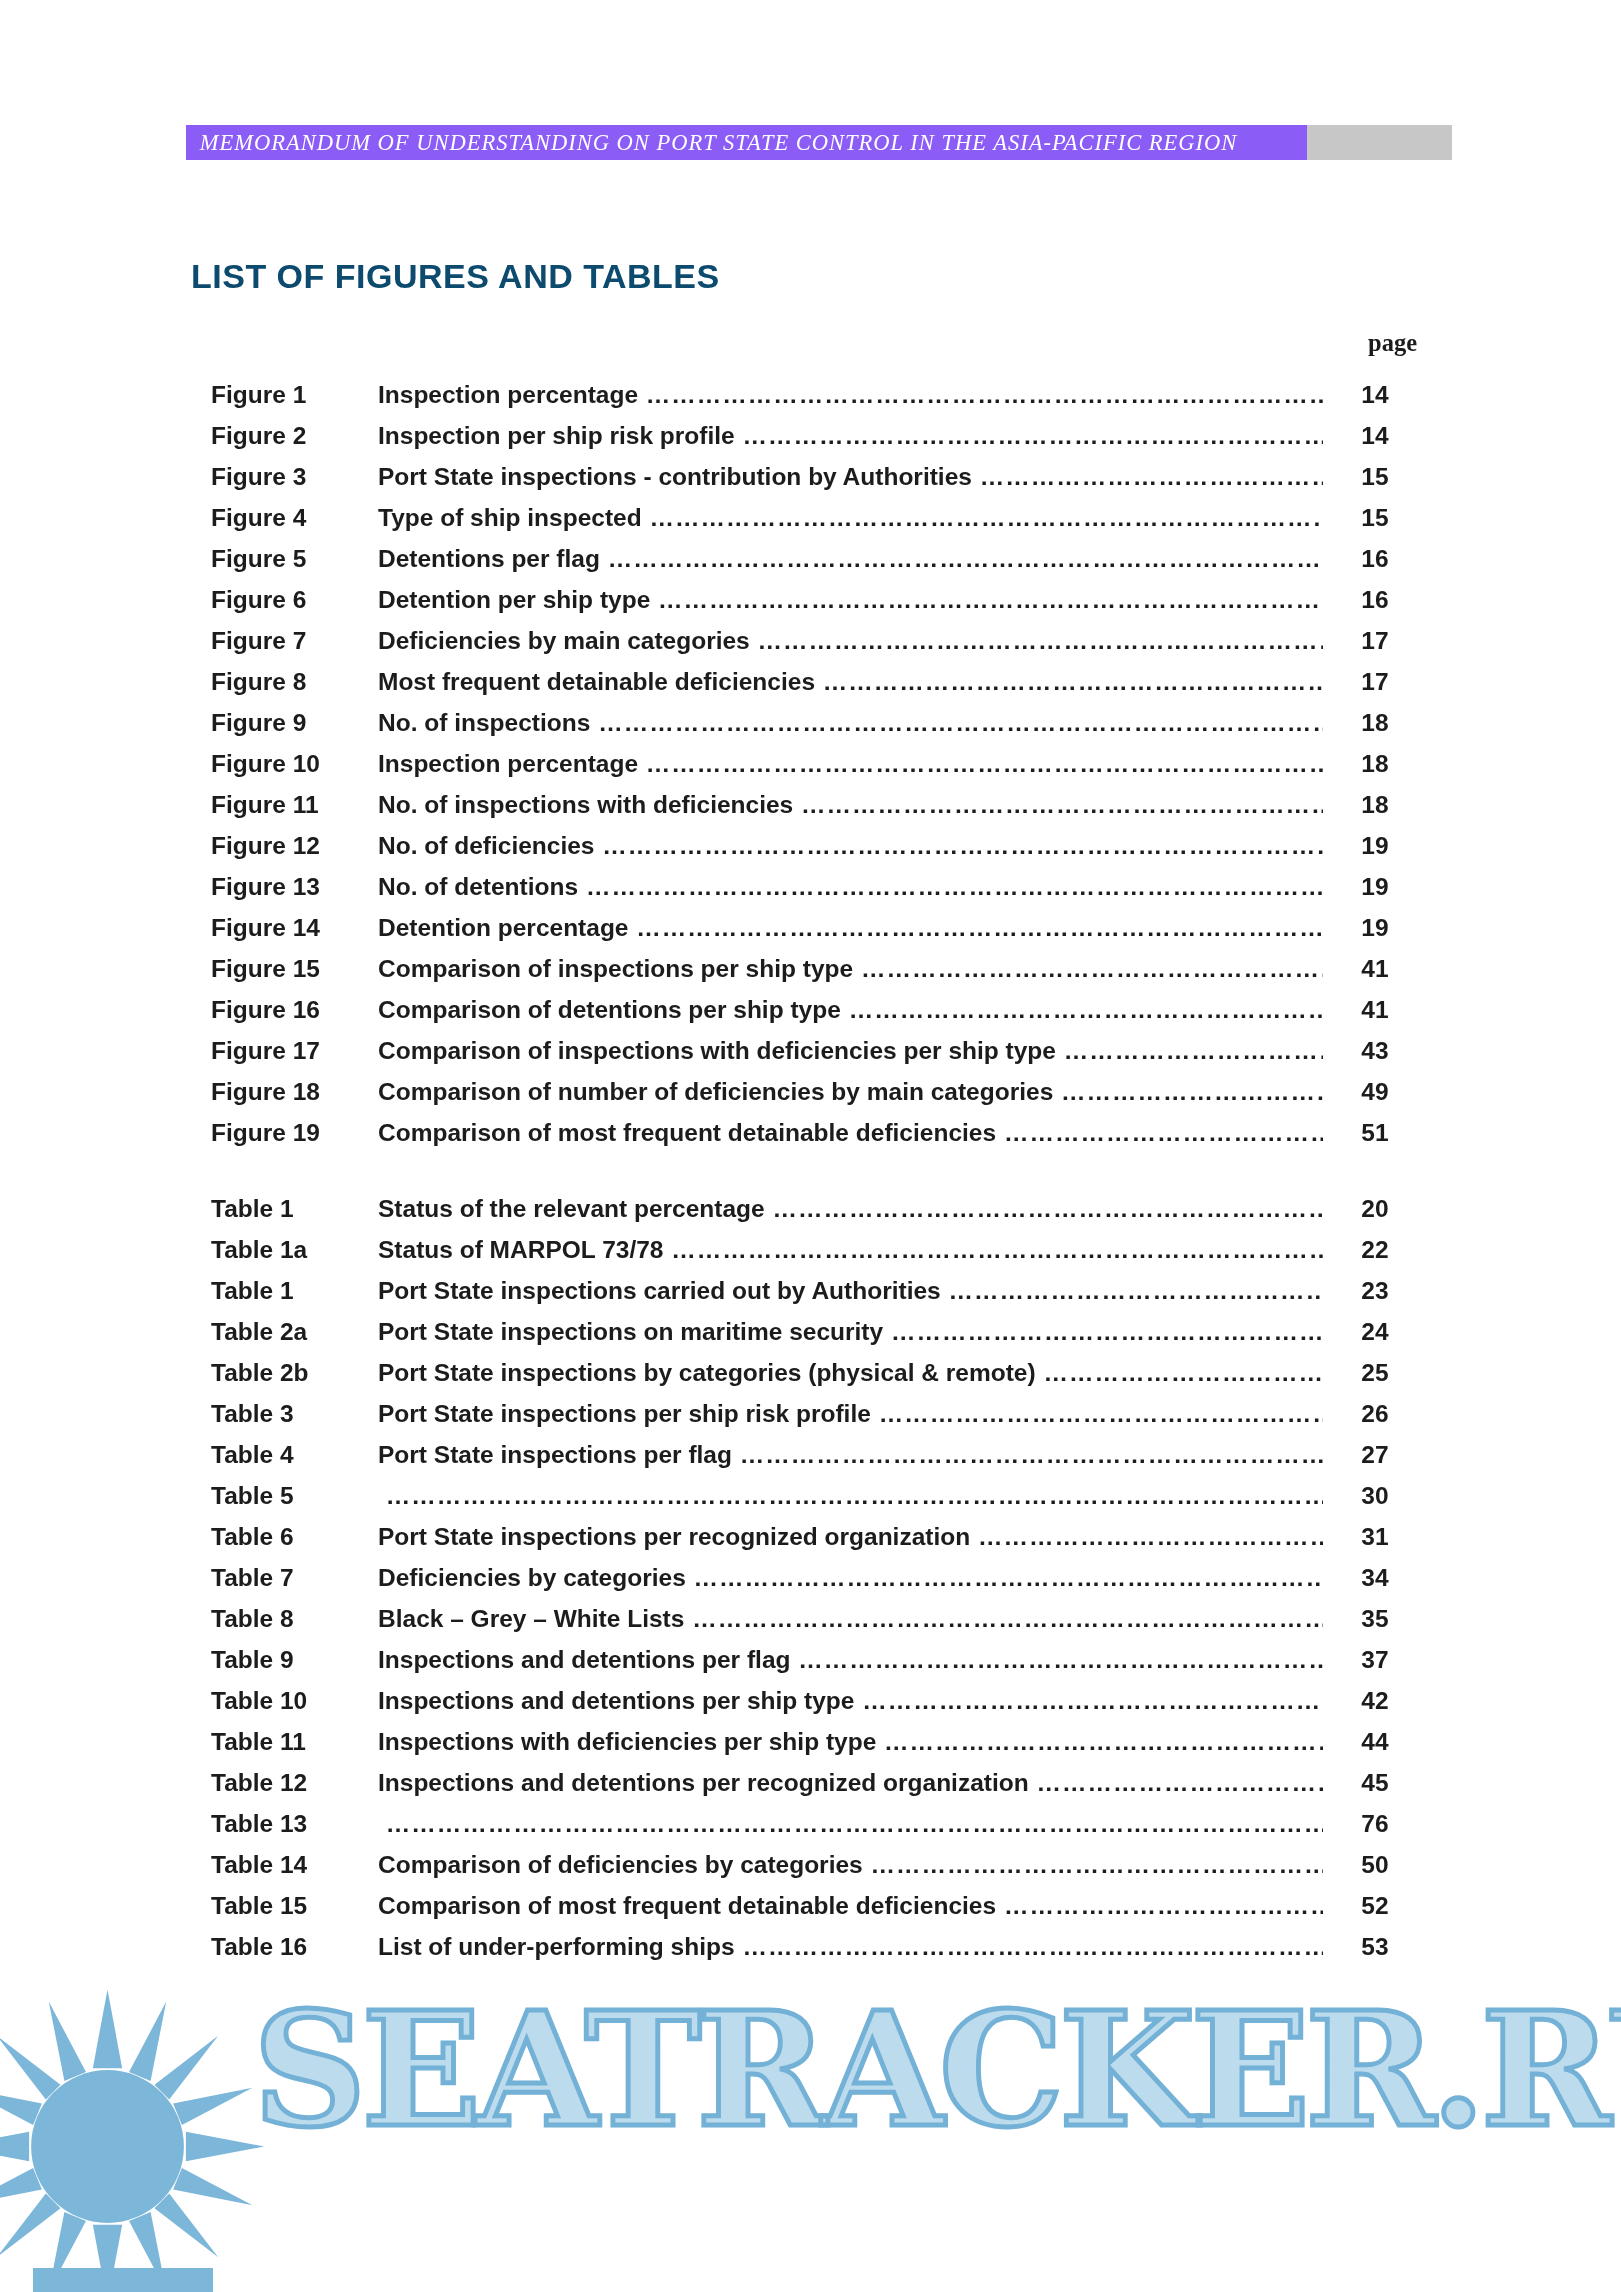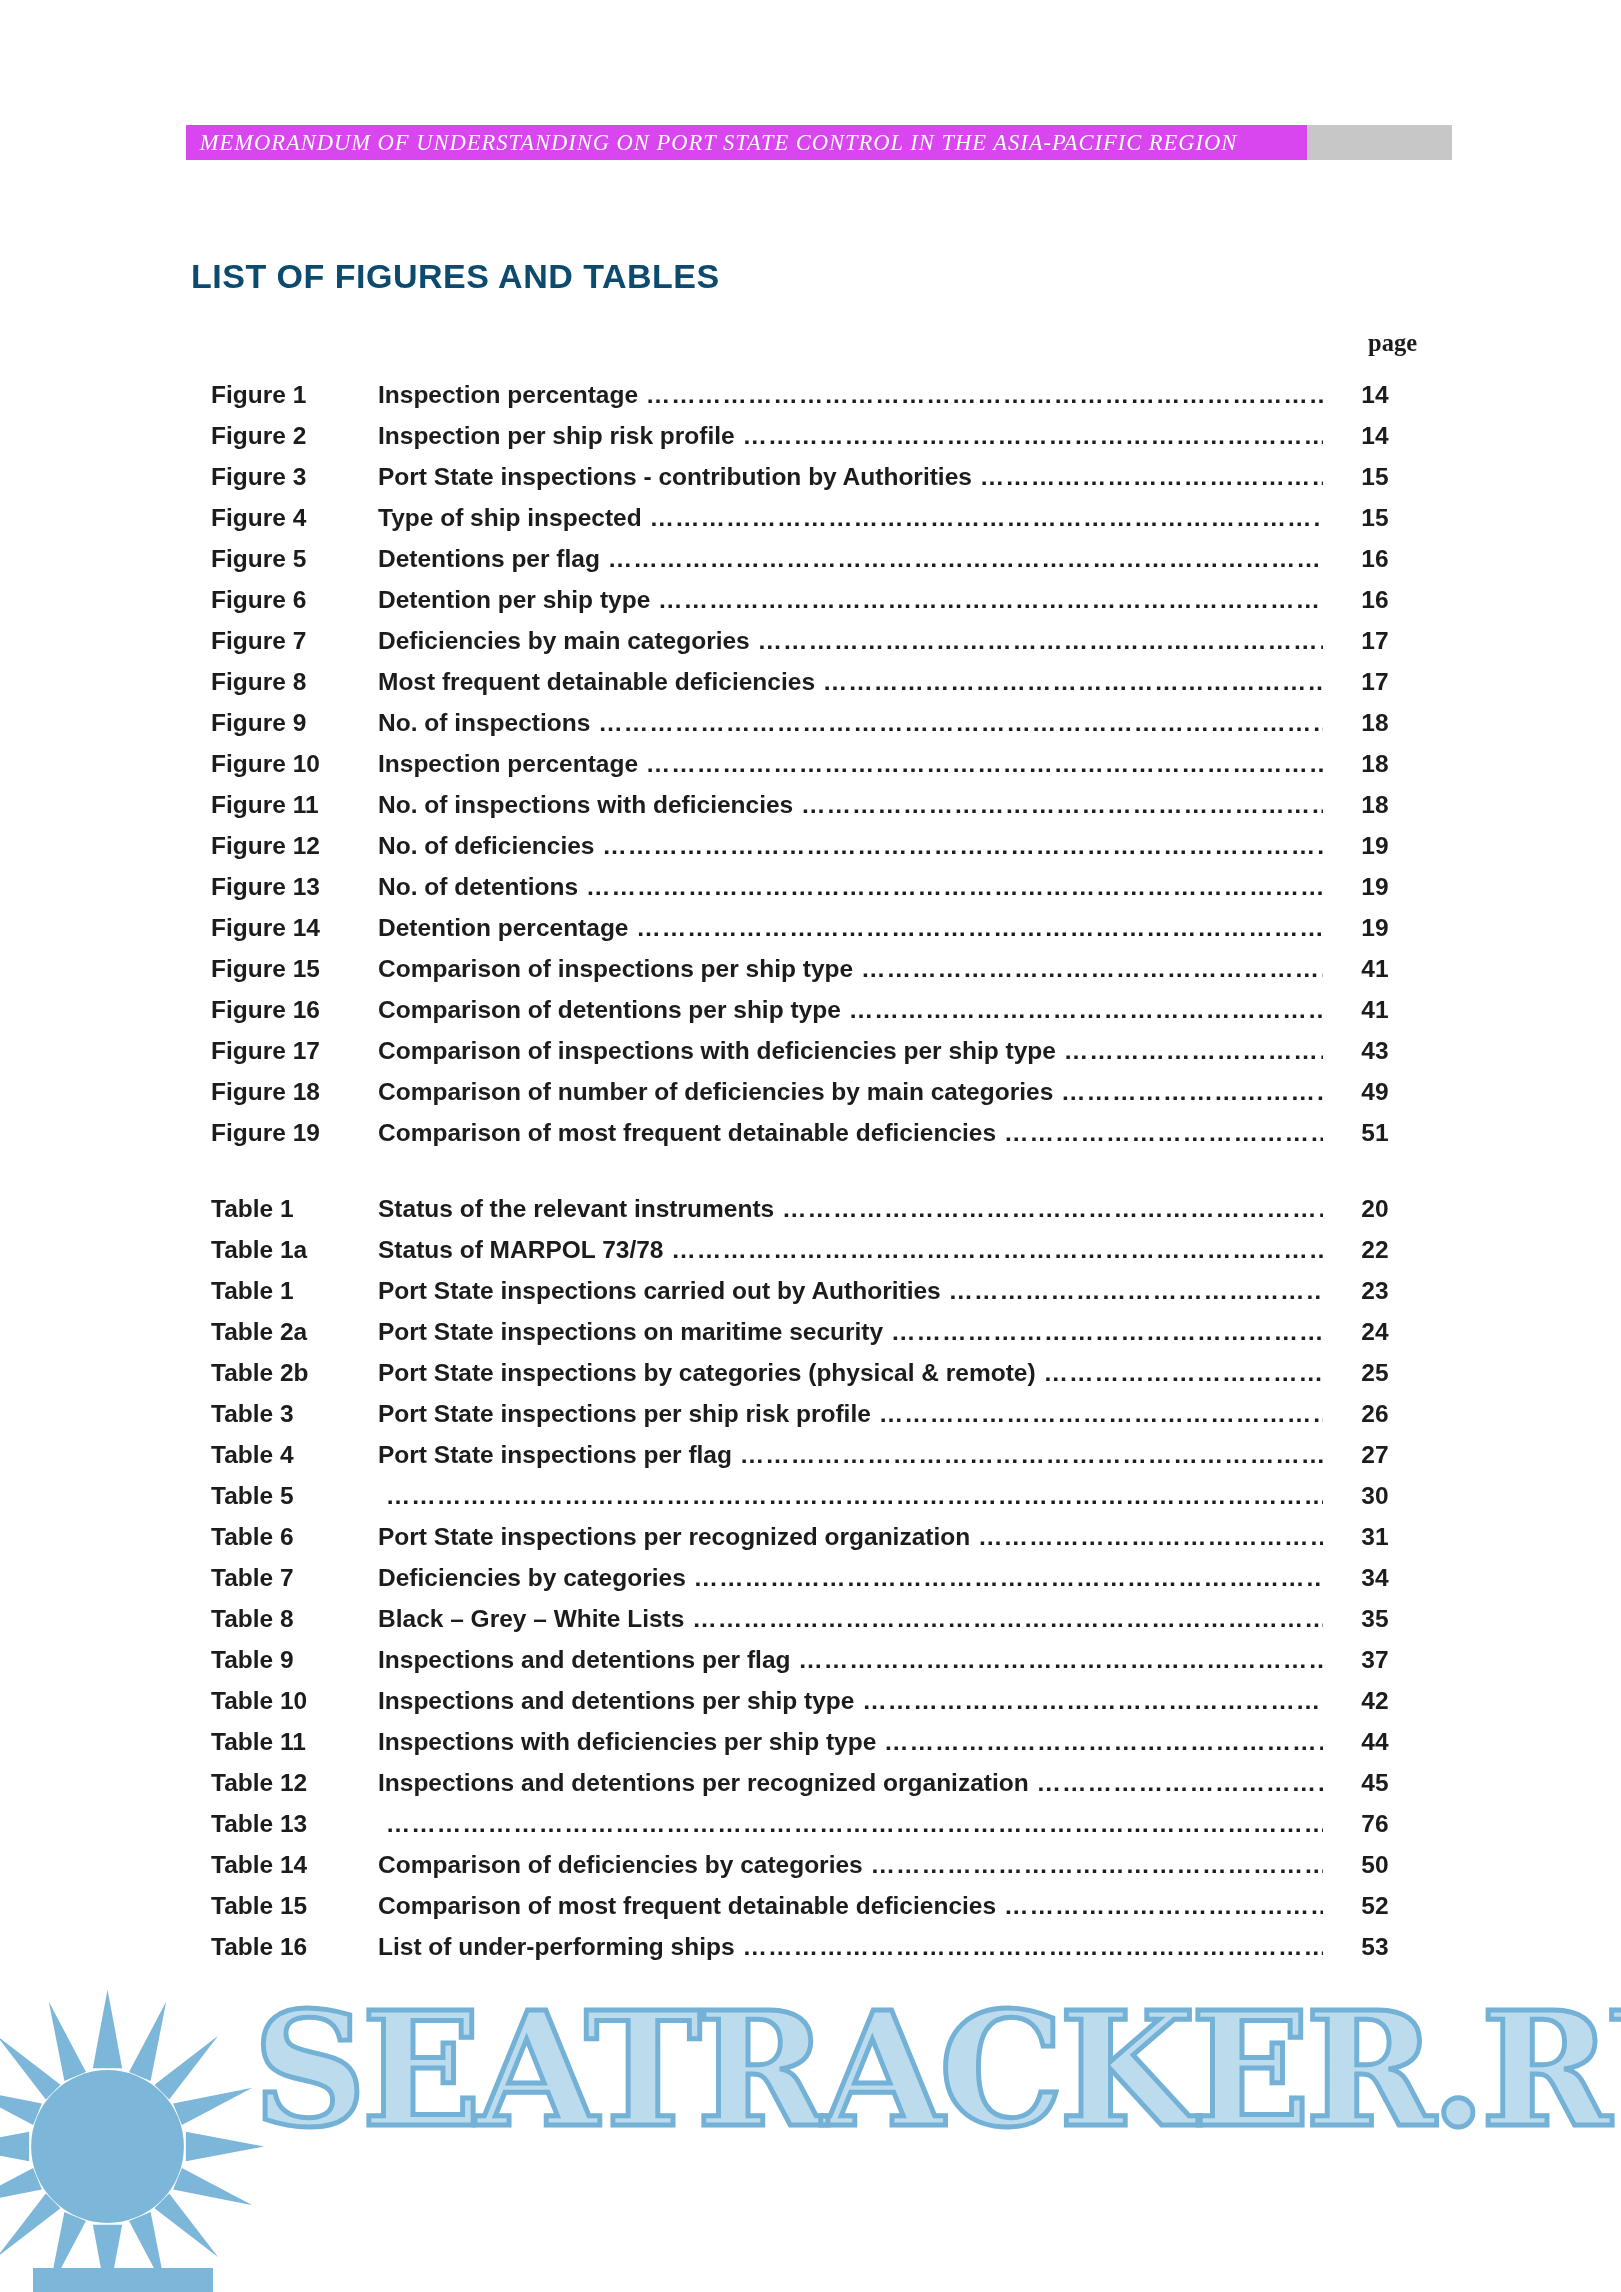--- a/index.html
+++ b/index.html
@@ -9,21 +9,21 @@
     background:#ffffff;
     font-family:"Liberation Sans", sans-serif;
     color:#1c1c1c;
     overflow:hidden;
   }
 
   
   .banner {
     position:absolute; left:186px; top:125px;
     width:1266px; height:35px;
-    background:#d946ef;
+    background:#8b5cf6;
     display:flex; align-items:center;
     padding-left:13.7px;
   }
   .banner .cap {
     position:absolute; right:0; top:0; height:100%; width:145px;
     background:#c7c7c7;
   }
   .banner-text {
     font-family:"Liberation Serif", serif;
     font-style:italic;
@@ -231,21 +231,21 @@
     <span class="lbl">Figure 19</span>
     <span class="desc">Comparison of most frequent detainable deficiencies</span>
     <span class="leader">………………………………………………………………………………………………………………………………………………………………………………………………………………………………………………………………………………………………………………………………</span>
     <span class="pg">51</span>
   </div>
 </div>
 
 <div class="toc" id="tables-list">
   <div class="row">
     <span class="lbl">Table 1</span>
-    <span class="desc">Status of the relevant instruments</span>
+    <span class="desc">Status of the relevant percentage</span>
     <span class="leader">………………………………………………………………………………………………………………………………………………………………………………………………………………………………………………………………………………………………………………………………</span>
     <span class="pg">20</span>
   </div>
 
   <div class="row">
     <span class="lbl">Table 1a</span>
     <span class="desc">Status of MARPOL 73/78</span>
     <span class="leader">………………………………………………………………………………………………………………………………………………………………………………………………………………………………………………………………………………………………………………………………</span>
     <span class="pg">22</span>
   </div>

